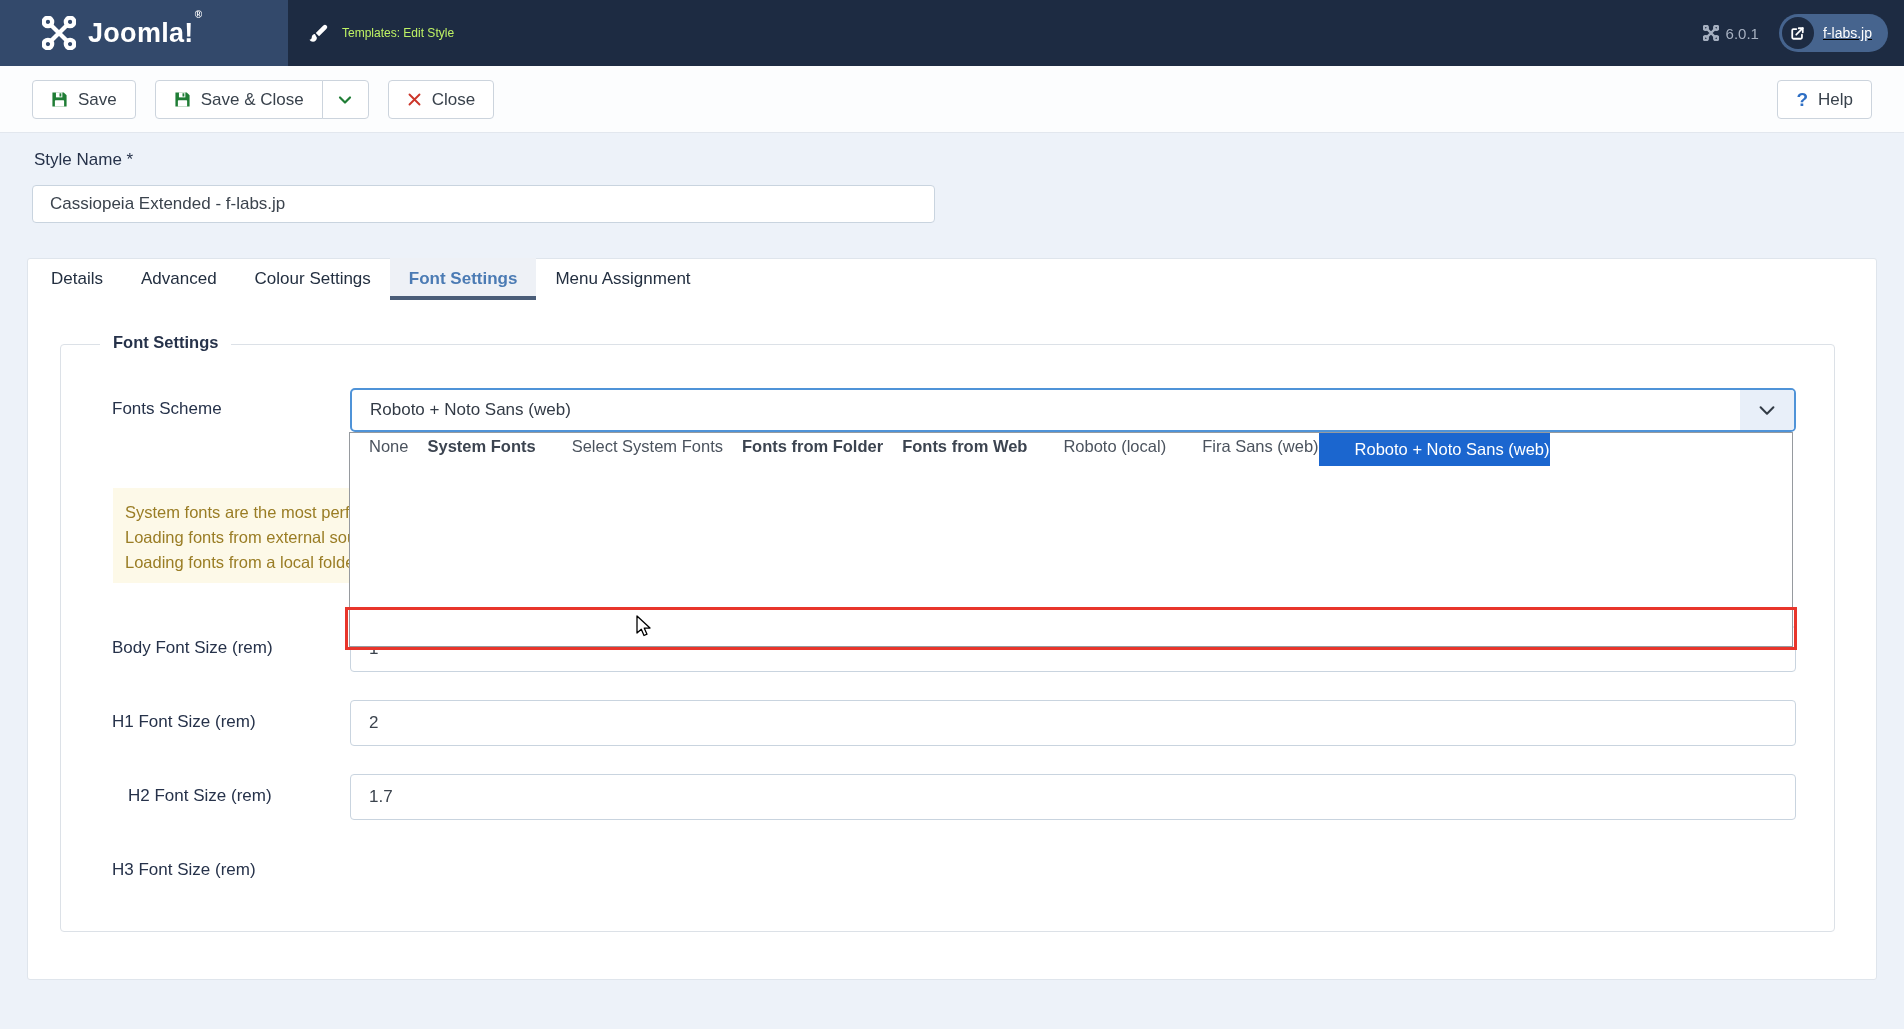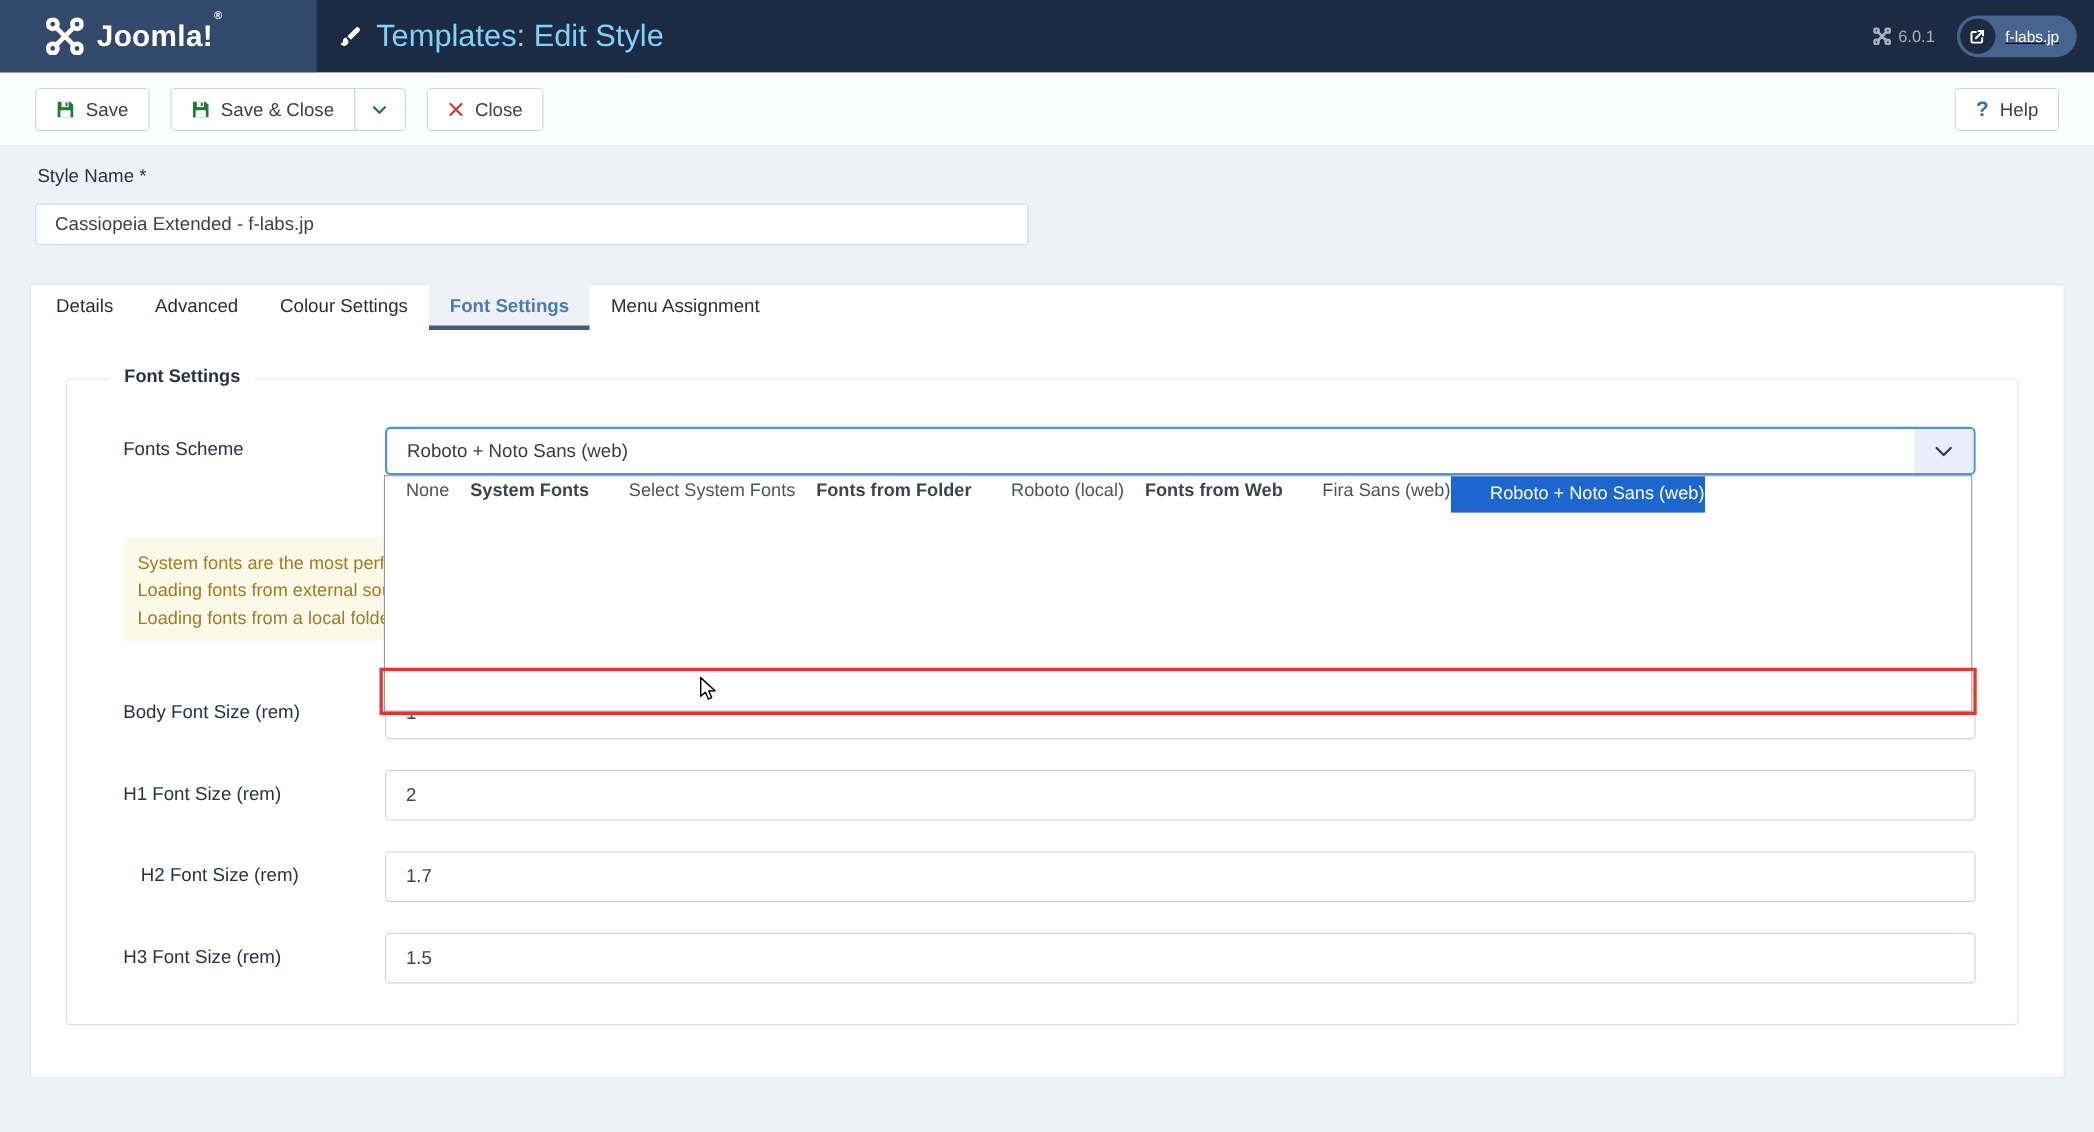--- a/index.html
+++ b/index.html
@@ -6,21 +6,21 @@
   *{box-sizing:border-box;font-family:"Liberation Sans",sans-serif;}
   .canvas{position:relative;width:1904px;height:1029px;background:#edf2f9;overflow:hidden;}
   .abs{position:absolute;}
 
   
   .topbar{left:0;top:0;width:1904px;height:66px;background:#1d2b42;}
   .logo-block{left:0;top:0;width:288px;height:66px;background:#33496b;display:flex;align-items:center;padding-left:42px;gap:12px;cursor:pointer;}
   .logo-word{color:#fff;font-size:27px;font-weight:600;letter-spacing:.3px;}
   .logo-reg{color:#fff;font-size:10px;vertical-align:top;position:relative;top:-9px;left:1px;}
   .title-wrap{left:308px;top:0;height:66px;display:flex;align-items:center;gap:13px;}
-  .page-title{color:#7dd3fc;font-size:28px;font-weight:500;}
+  .page-title{color:#bef264;font-size:12px;font-weight:500;}
   .topbar-right{right:16px;top:0;height:66px;display:flex;align-items:center;gap:20px;}
   .version{display:flex;align-items:center;gap:7px;color:#a6b0c0;font-size:15px;}
   .site-pill{display:flex;align-items:center;height:38px;border-radius:19px;background:#46648e;padding:3px 16px 3px 3px;gap:9px;cursor:pointer;text-decoration:underline;}
   .pill-circle{width:32px;height:32px;border-radius:50%;background:#1d2b42;display:flex;align-items:center;justify-content:center;}
   .pill-label{color:#fff;font-size:14px;}
 
   
   .toolbar{left:0;top:66px;width:1904px;height:67px;background:#fcfdfe;border-bottom:1px solid #e2e7ee;}
   .toolbar-left{position:absolute;left:32px;top:14px;display:flex;gap:19px;}
   .btn{height:39px;border:1px solid #ccd4dd;border-radius:4px;background:#fff;display:flex;align-items:center;gap:10px;padding:0 18px;font-size:17px;color:#39424c;cursor:pointer;}
@@ -196,29 +196,28 @@
   <div class="abs field-label" style="left:112px;top:638px;">Body Font Size (rem)</div>
   <input class="num-input" style="top: 626px;" value="1">
 
   <div class="abs field-label" style="left:112px;top:712px;">H1 Font Size (rem)</div>
   <input class="num-input" style="top: 700px;" value="2">
 
   <div class="abs field-label" style="left:112px;top:786px;margin-left:16px;">H2 Font Size (rem)</div>
   <input class="num-input" style="top: 774px;" value="1.7">
 
   <div class="abs field-label" style="left:112px;top:860px;">H3 Font Size (rem)</div>
-  <input class="num-input" style="top: 848px;" value="1.5">
 
   <div class="abs panel">
     <div class="opt">None</div>
     <div class="opt group">System Fonts</div>
     <div class="opt indent">Select System Fonts</div>
     <div class="opt group">Fonts from Folder</div>
+    <div class="opt group">Fonts from Web</div>
     <div class="opt indent">Roboto (local)</div>
-    <div class="opt group">Fonts from Web</div>
     <div class="opt indent">Fira Sans (web)</div>
     <div class="opt indent hl">Roboto + Noto Sans (web)</div>
   </div>
   <div class="abs redbox"></div>
 
   <svg class="abs cursor" style="left:633px;top:614px;" width="22" height="24" viewBox="0 0 22 24">
     <path d="M4 2 L4 19 L8.3 15.3 L11 21.5 L14 20.2 L11.3 14.2 L17 14 Z" fill="#fff" stroke="#000" stroke-width="1.3" stroke-linejoin="round"></path>
   </svg>
 
 </div>

